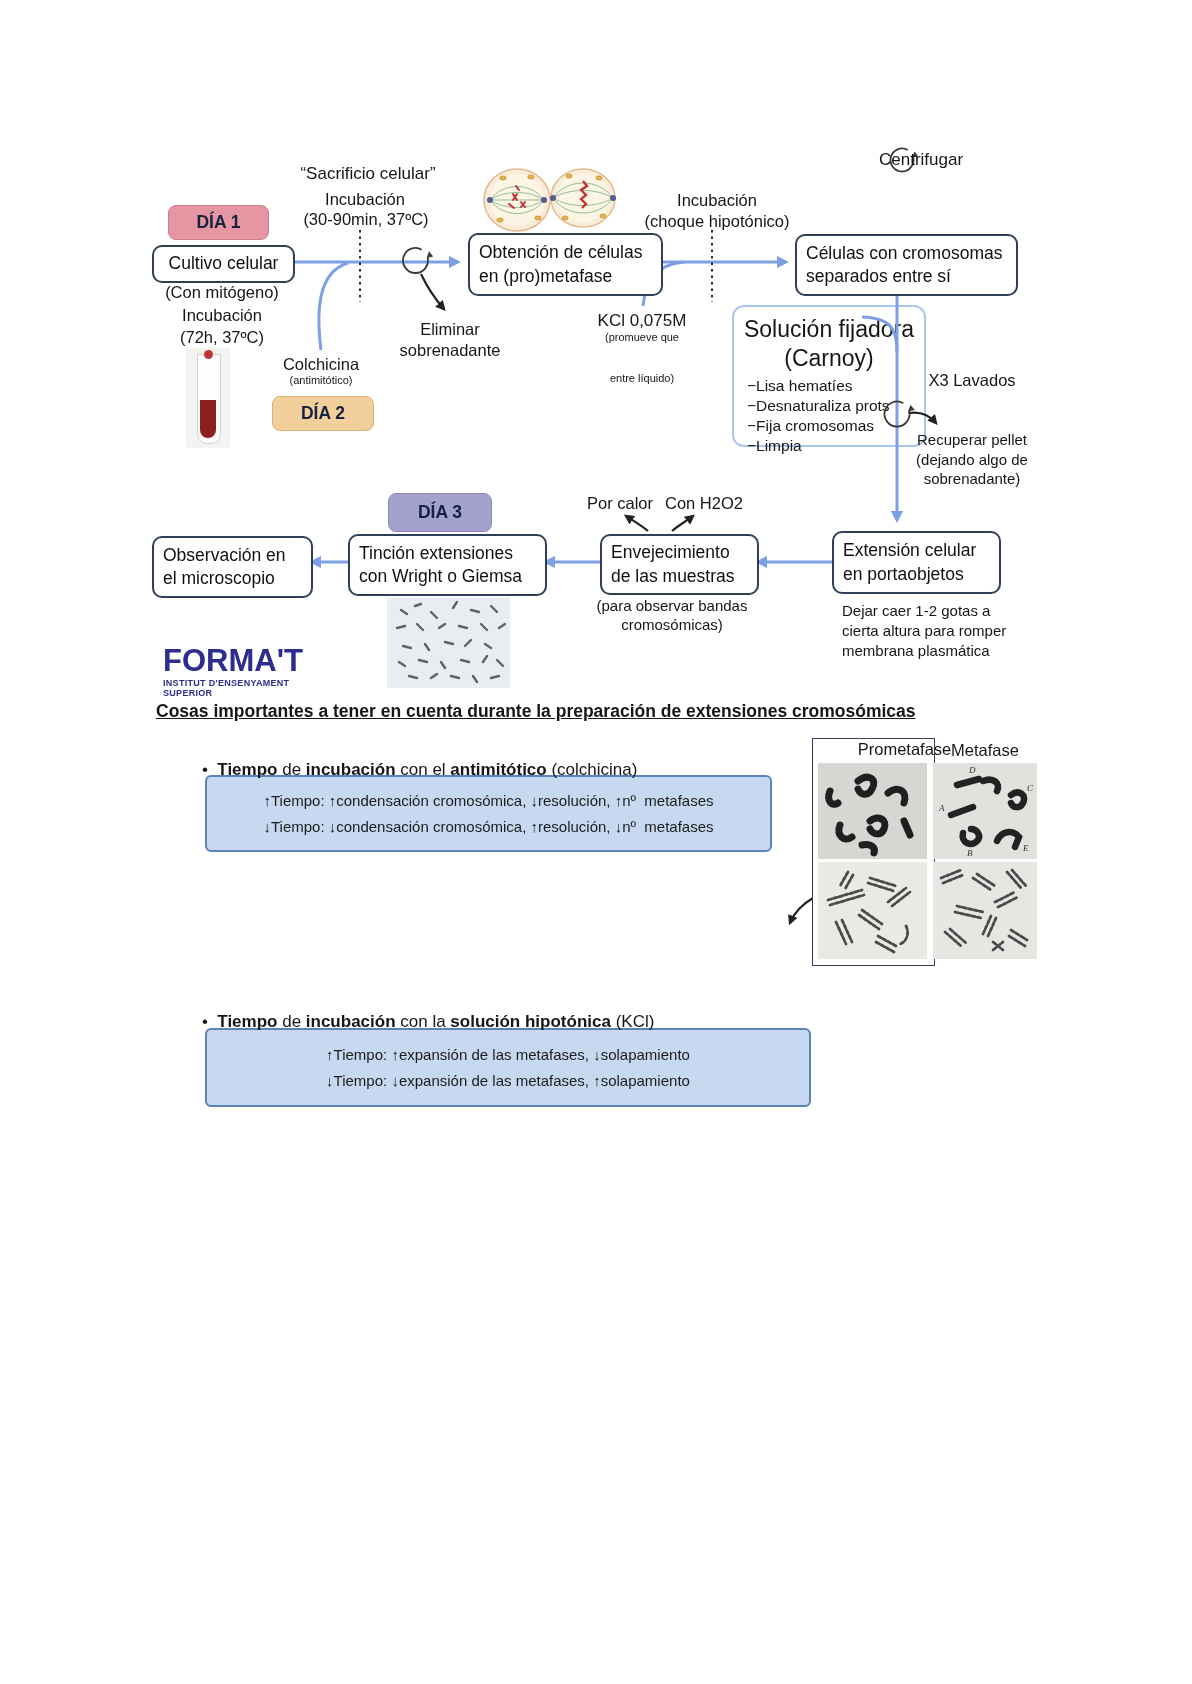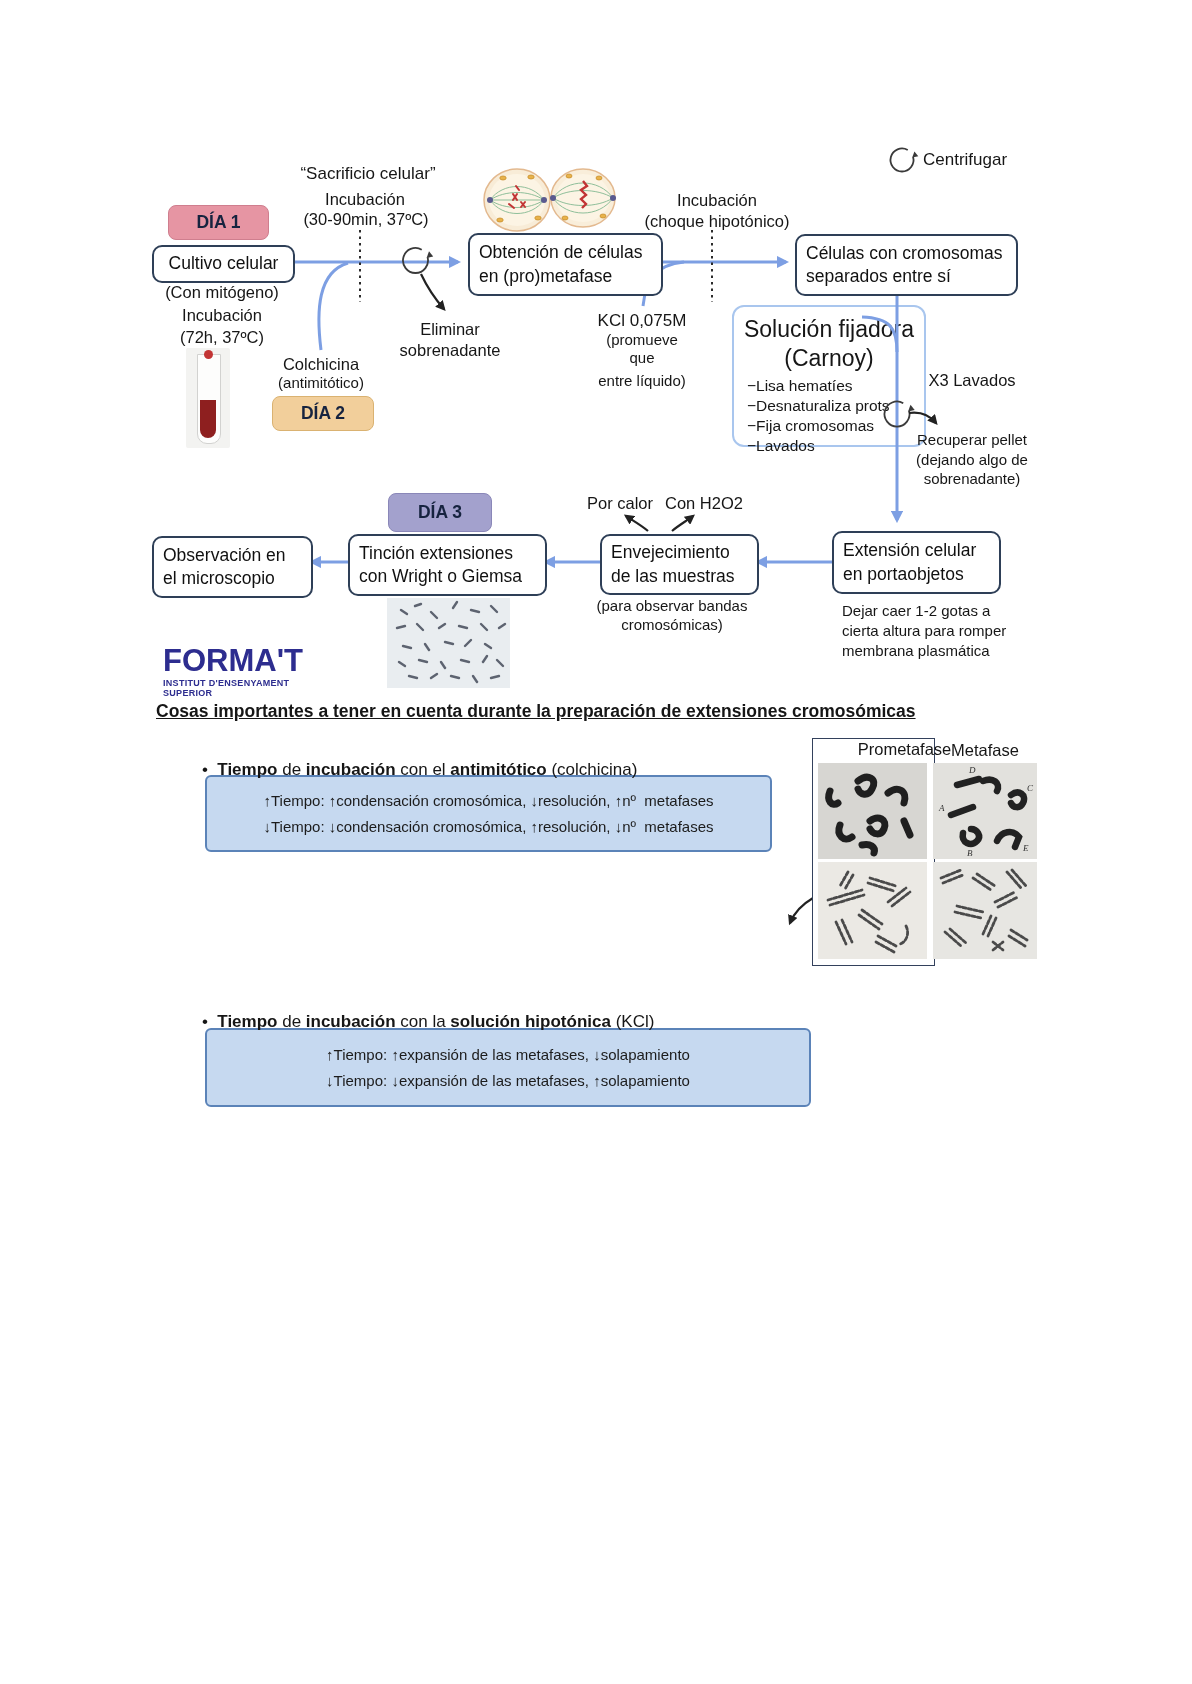--- a/index.html
+++ b/index.html
@@ -23,21 +23,21 @@
            align-items:center;row-gap:9px;}
   .infoline{font-size:15px;color:#1c1c1c;white-space:pre;}
   .bullet{position:absolute;z-index:3;font-size:17px;white-space:pre;}
   .bullet b{font-weight:bold;}
   .heading{position:absolute;z-index:3;font-size:17.5px;font-weight:bold;
            text-decoration:underline;white-space:nowrap;}
   .logo-name{font-weight:800;font-size:31px;letter-spacing:0px;color:#2d2d8f;line-height:1;}
   .logo-sub{font-weight:bold;font-size:9px;letter-spacing:0.3px;color:#2d2d8f;margin-top:2px;}
   .panel{position:absolute;z-index:3;}
   .prombox{position:absolute;z-index:2;background:#fff;border:1.5px solid #33415c;}
-  .s13{font-size:15px;}
+  .s13{font-size:11px;}
   .s15{font-size:15px;}
   .s16{font-size:16.5px;}
   .s17{font-size:17px;}
 </style>
 </head>
 <body>
 
 <div class="page">
 
   <svg class="connectors" width="1192" height="1684" viewBox="0 0 1192 1684">
@@ -84,21 +84,21 @@
 
     <g stroke="#222222" stroke-width="2.2" fill="none">
       <path d="M421,274 C429,291 436,300 444,309" marker-end="url(#blkArr)"></path>
       <path d="M909,413 C923,411 931,417 936,423" marker-end="url(#blkArr)"></path>
       <path d="M648,531 C641,525 632,520 626,516" marker-end="url(#blkArr)"></path>
       <path d="M672,531 C679,525 688,520 693,516" marker-end="url(#blkArr)"></path>
       <path d="M813,898 C801,905 794,913 790,923" marker-end="url(#blkArr)"></path>
     </g>
   </svg>
 
-  <div class="txt s17" style="left:923px;top:150px;width:110px;">Centrifugar</div>
+  <div class="txt s17" style="left:879px;top:150px;width:110px;">Centrifugar</div>
 
   <div class="badge" style="left:168px;top:205px;width:99px;height:33px;background:#e695a3;border:1px solid #cf7e8e;">DÍA 1</div>
   <div class="badge" style="left:272px;top:396px;width:100px;height:33px;background:#f2cf9b;border:1px solid #dab271;">DÍA 2</div>
   <div class="badge" style="left:388px;top:493px;width:102px;height:37px;background:#a3a1cd;border:1px solid #8a87b8;">DÍA 3</div>
 
   <div class="flowbox" style="left:152px;top:245px;width:139px;height:34px;align-items:center;padding-left:0;">
     <span>Cultivo celular</span>
   </div>
 
   <div class="flowbox" style="left:468px;top:233px;width:182px;height:59px;">
@@ -132,21 +132,21 @@
   <div class="txt s13 c" style="left:592px;top:331px;width:100px;">(promueve que</div>
   <div class="txt s13 c" style="left:592px;top:332px;width:100px;margin-top:40px;">entre líquido)</div>
 
   <div class="fixbox" style="left:732px;top:305px;width:190px;height:138px;">
     <div class="fixtitle">Solución fijadora</div>
     <div class="fixtitle" style="margin-top:0;">(Carnoy)</div>
     <div class="fixlist">
       <div>−Lisa hematíes</div>
       <div>−Desnaturaliza prots</div>
       <div>−Fija cromosomas</div>
-      <div>−Lavados</div>
+      <div>−Limpia</div>
     </div>
   </div>
 
   <div class="txt s16 c" style="left:922px;top:371px;width:100px;">X3 Lavados</div>
   <div class="txt s15 c" style="left:913px;top:431px;width:118px;">Recuperar pellet</div>
   <div class="txt s15 c" style="left:913px;top:451px;width:118px;">(dejando algo de</div>
   <div class="txt s15 c" style="left:913px;top:470px;width:118px;">sobrenadante)</div>
 
   <div class="flowbox" style="left:832px;top:531px;width:156px;height:59px;">
     <span>Extensión celular</span>

